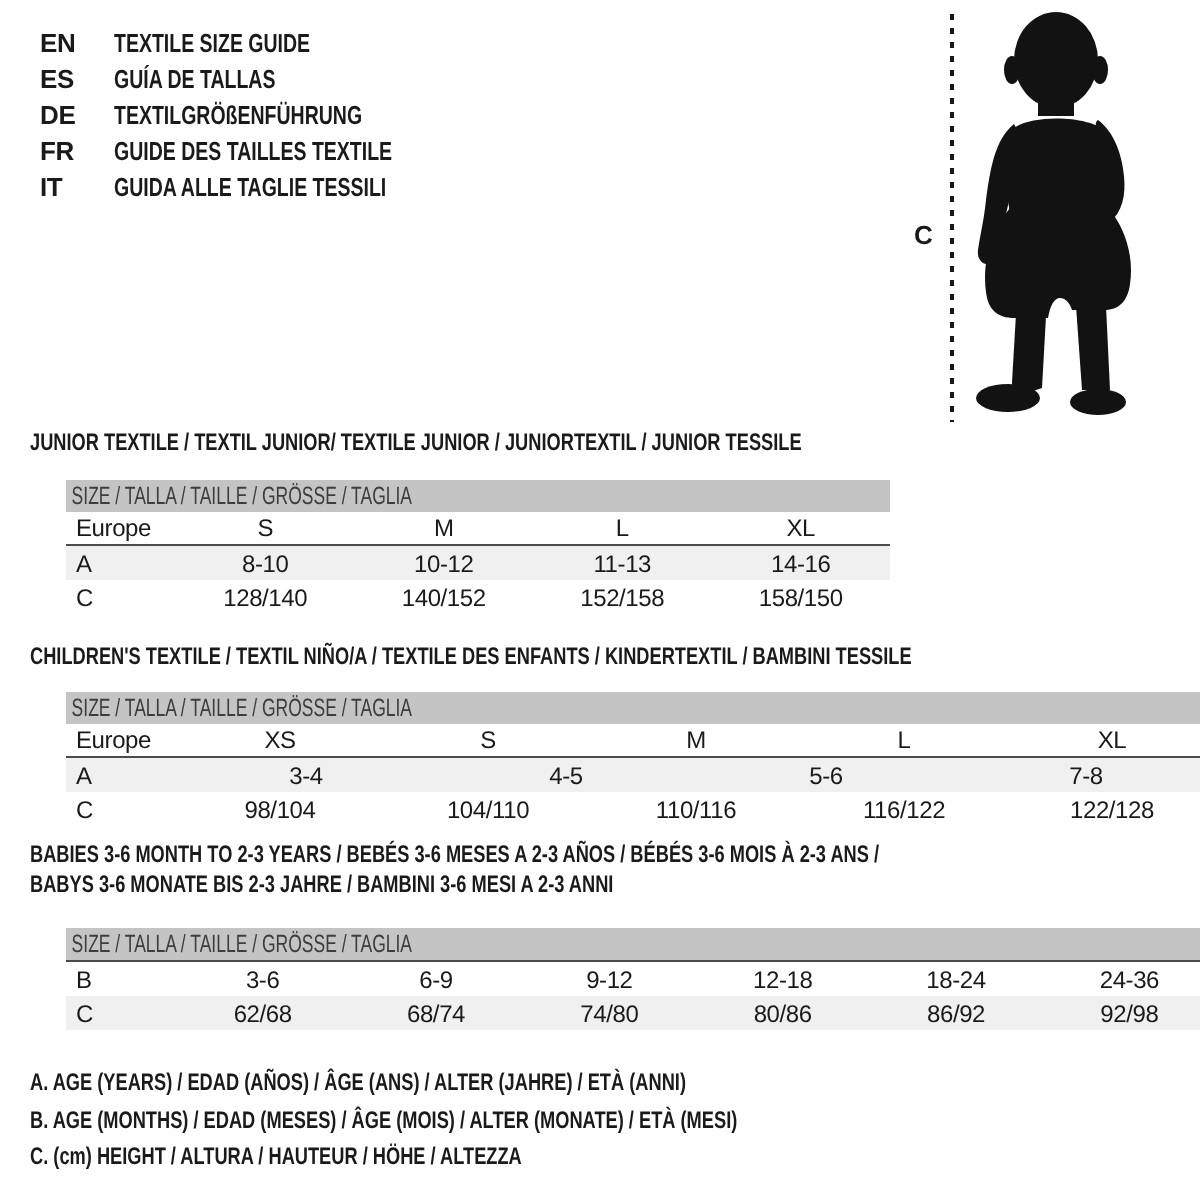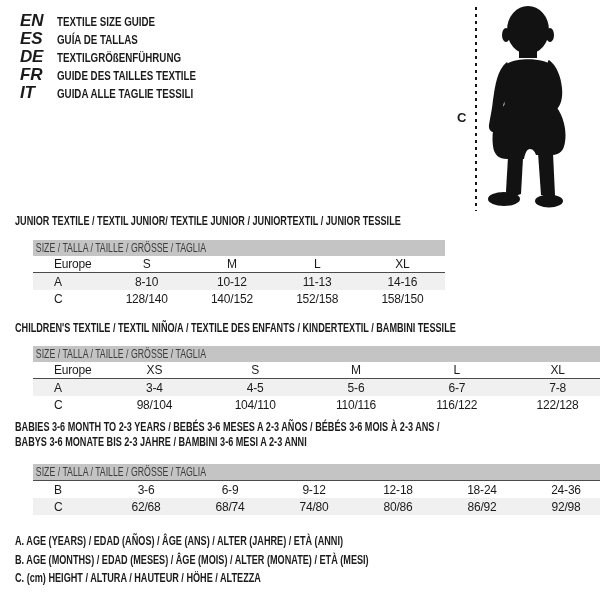--- a/index.html
+++ b/index.html
@@ -14,22 +14,22 @@
     position: relative;
     font-family: "Liberation Sans", sans-serif;
     color: #1a1a1a;
     -webkit-font-smoothing: antialiased;
   }
 
   
   .lang-list { position: absolute; left: 20px; top: 12px; }
   .lang-row  { display: flex; height: 18px; align-items: center; }
   .lang-code {
-    width: 37px; font-weight: bold; font-size: 17px;
-    letter-spacing: -0.2px; flex: 0 0 37px; font-style: italic;
+    width: 37px; font-weight: bold; font-size: 13px;
+    letter-spacing: -0.2px; flex: 0 0 37px;
   }
   .lang-label {
     display: inline-block; font-weight: bold; font-size: 13px;
     white-space: nowrap; transform: scaleX(0.75); transform-origin: 0 50%;
   }
 
   
   .figure    { position: absolute; left: 455px; top: 4px; width: 140px; height: 210px; }
   .c-label   { position: absolute; left: 2px; top: 106px; font-weight: bold; font-size: 13px; }
   .dash-line {
@@ -60,21 +60,21 @@
     display: block; font-size: 12.5px; line-height: 16px; padding-left: 4px;
     white-space: nowrap; transform: scaleX(0.7); transform-origin: 0 50%;
   }
 
   .trow {
     display: flex; height: 17px; align-items: center;
     font-size: 12px; box-sizing: border-box;
   }
   .trow.head { border-bottom: 1px solid #4b4b4b; }
   .trow.alt  { background: #f0f0f0; }
-  .cell-label { width: 55px; flex: 0 0 55px; padding-left: 5px; box-sizing: border-box; letter-spacing: -0.2px; margin-left: 16px; }
+  .cell-label { width: 55px; flex: 0 0 55px; padding-left: 5px; box-sizing: border-box; letter-spacing: -0.2px; }
   .cell-value { flex: 1 1 0; text-align: center; letter-spacing: -0.2px; }
 
   
   .footnotes { position: absolute; left: 15px; top: 532px; }
   .footnote-line {
     font-weight: bold; font-size: 12px; line-height: 18.5px;
     white-space: nowrap; transform: scaleX(0.76); transform-origin: 0 50%;
   }
 </style>
 </head>
@@ -180,21 +180,20 @@
         <span class="cell-value">S</span>
         <span class="cell-value">M</span>
         <span class="cell-value">L</span>
         <span class="cell-value">XL</span>
       </div>
       <div class="trow alt">
         <span class="cell-label">A</span>
         <span class="cell-value">3-4</span>
         <span class="cell-value">4-5</span>
         <span class="cell-value">5-6</span>
-        <span class="cell-value">6-7</span>
         <span class="cell-value">7-8</span>
       </div>
       <div class="trow plain">
         <span class="cell-label">C</span>
         <span class="cell-value">98/104</span>
         <span class="cell-value">104/110</span>
         <span class="cell-value">110/116</span>
         <span class="cell-value">116/122</span>
         <span class="cell-value">122/128</span>
       </div>

